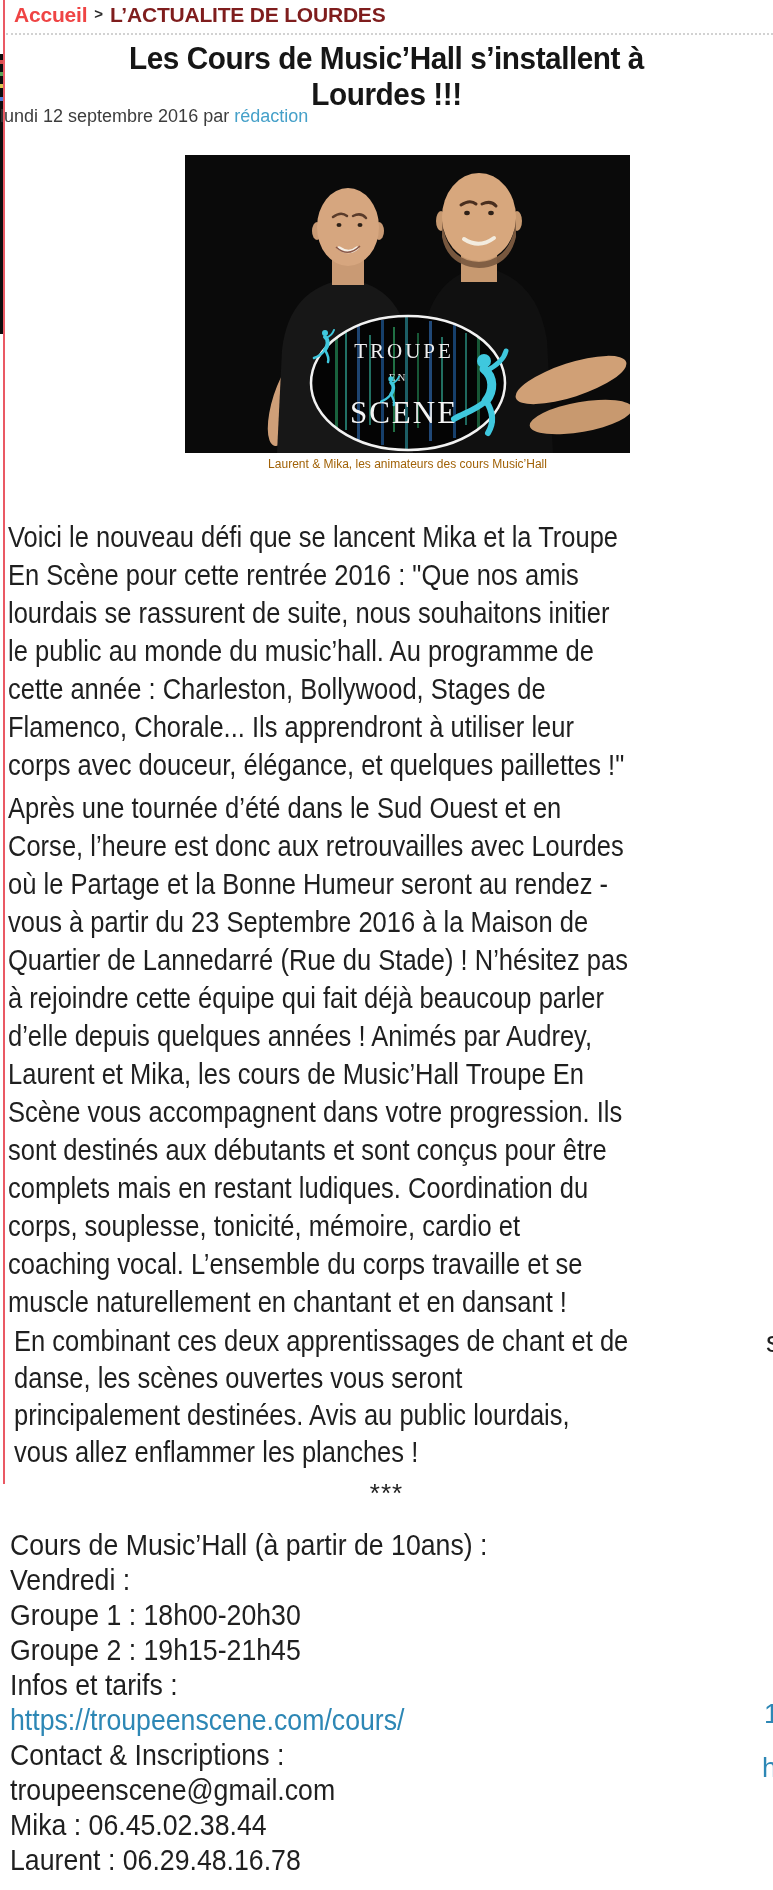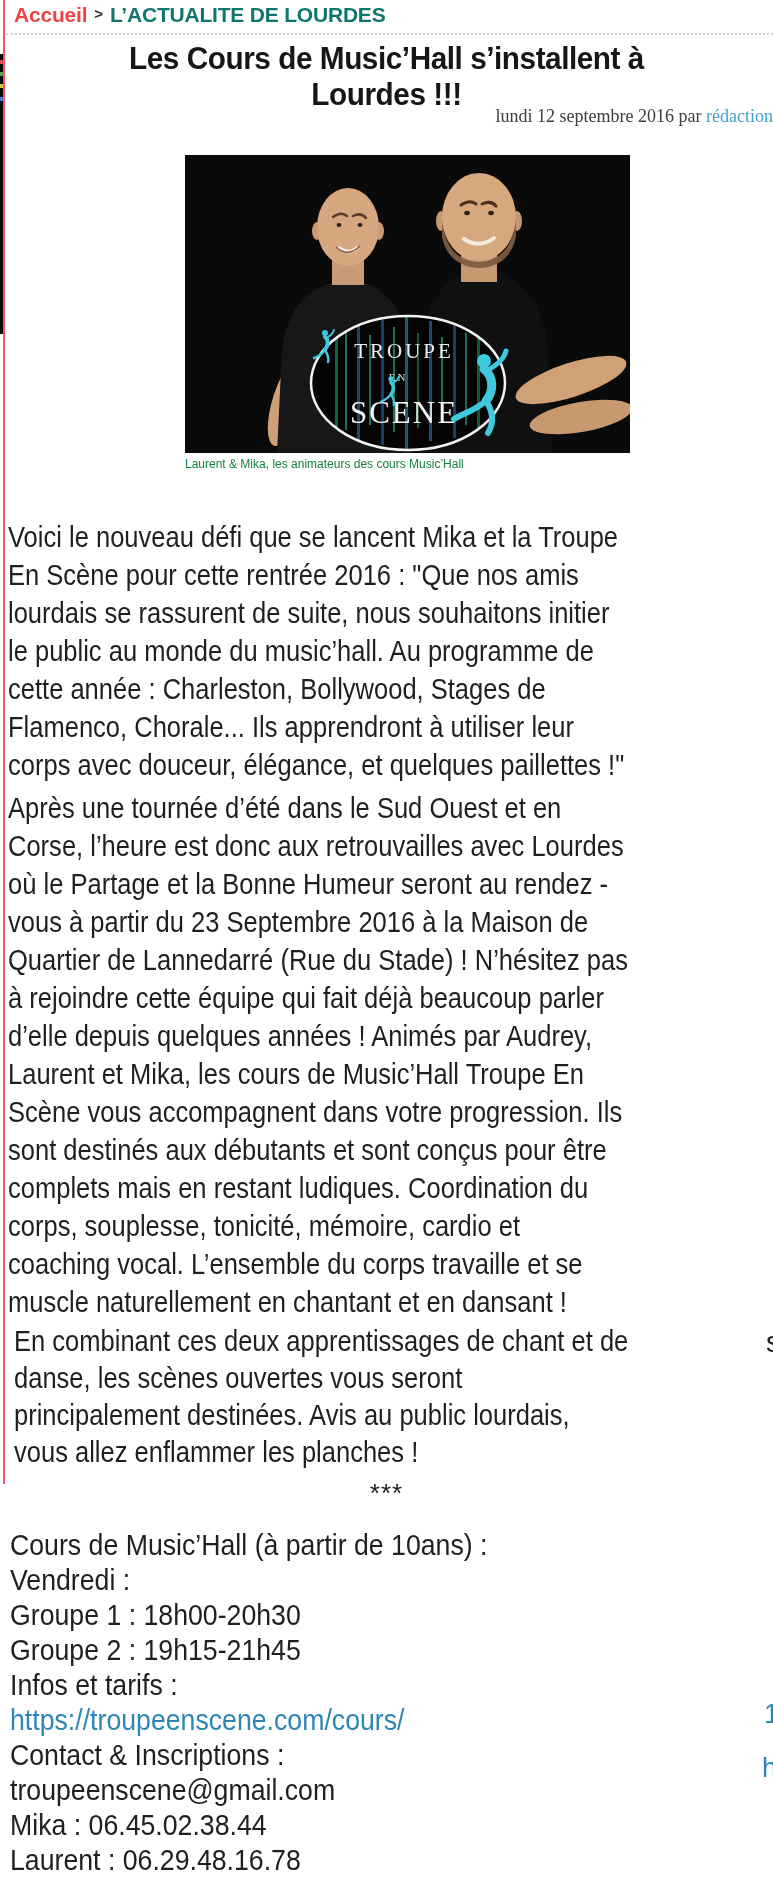--- a/index.html
+++ b/index.html
@@ -7,32 +7,32 @@
           font-family:"Liberation Sans", sans-serif;}
   #screen a{text-decoration:none;cursor:pointer;}
 
   .black-strip{position:absolute;left:0;top:54px;width:3px;height:280px;background:#0c0c0c;}
   .speck{position:absolute;left:0;width:3px;height:4px;}
   .red-line{position:absolute;left:3px;top:0;width:2px;height:1484px;background:#ea5964;}
 
   .breadcrumb{position:absolute;left:14px;top:3px;font-size:21px;font-weight:bold;letter-spacing:-0.2px;white-space:nowrap;}
   .bc-home{color:#ef4444;}
   .bc-sep{color:#2b2b2b;font-size:15px;margin:0 7px;position:relative;top:-3px;}
-  .bc-section{color:#0f766e;}
+  .bc-section{color:#7f1d1d;}
 
   .dotted{position:absolute;left:6px;right:0;top:33px;border-top:2px dotted #d2d2d2;}
 
   .title{position:absolute;top:40px;left:0;width:773px;text-align:center;font-weight:bold;
          color:#161616;font-size:32px;line-height:36px;letter-spacing:-0.5px;
          transform:scaleX(0.93);transform-origin:50% 0;}
-  .date{position:absolute;top:106px;left:0;width:773px;text-align:right;font-size:18px;color:#3c3c3c;font-family:Liberation Serif, serif;}
+  .date{position:absolute;top:106px;left:0;width:773px;text-align:left;font-size:18px;color:#3c3c3c;}
   .author{color:#45a0c9;}
 
   .photo{position:absolute;left:185px;top:155px;display:block;}
-  .caption{position:absolute;left:185px;top:457px;width:445px;text-align:left;font-size:12px;color:#15803d;}
+  .caption{position:absolute;left:185px;top:457px;width:445px;text-align:center;font-size:12px;color:#a16207;}
 
   .para{position:absolute;color:#1f1f1f;font-size:29px;line-height:38px;white-space:nowrap;
         transform:scaleX(0.88);transform-origin:0 0;}
   .p1{left:8px;top:518px;}
   .p2{left:8px;top:789px;}
   .p3{left:14px;top:1323px;line-height:37px;}
 
   .stars{position:absolute;top:1478px;left:0;width:773px;text-align:center;font-size:26px;color:#222;letter-spacing:1px;}
 
   .info{position:absolute;left:10px;top:1528px;font-size:29px;line-height:35px;color:#1f1f1f;

